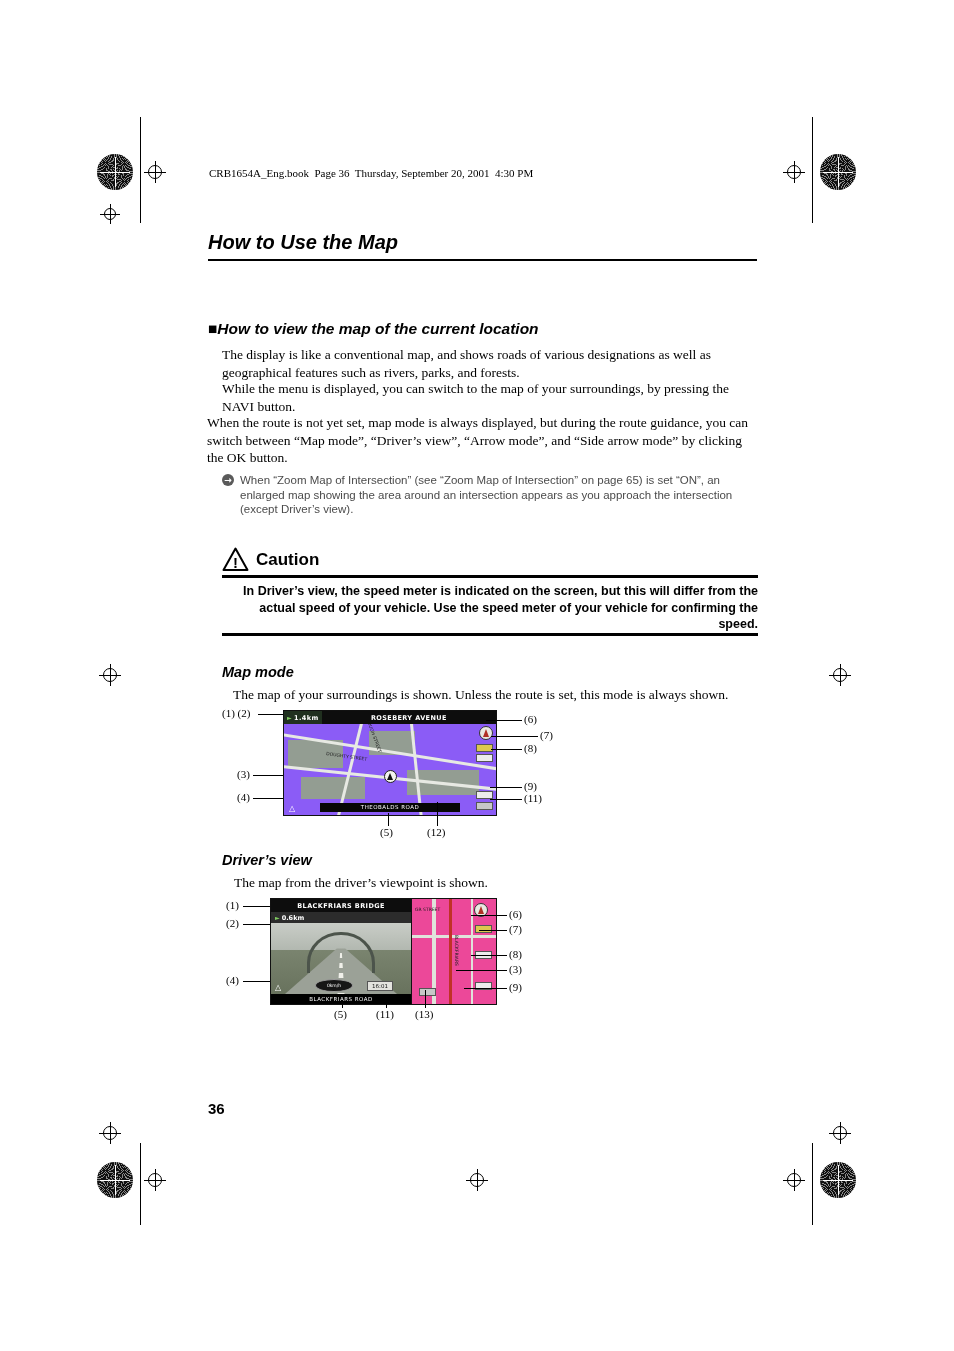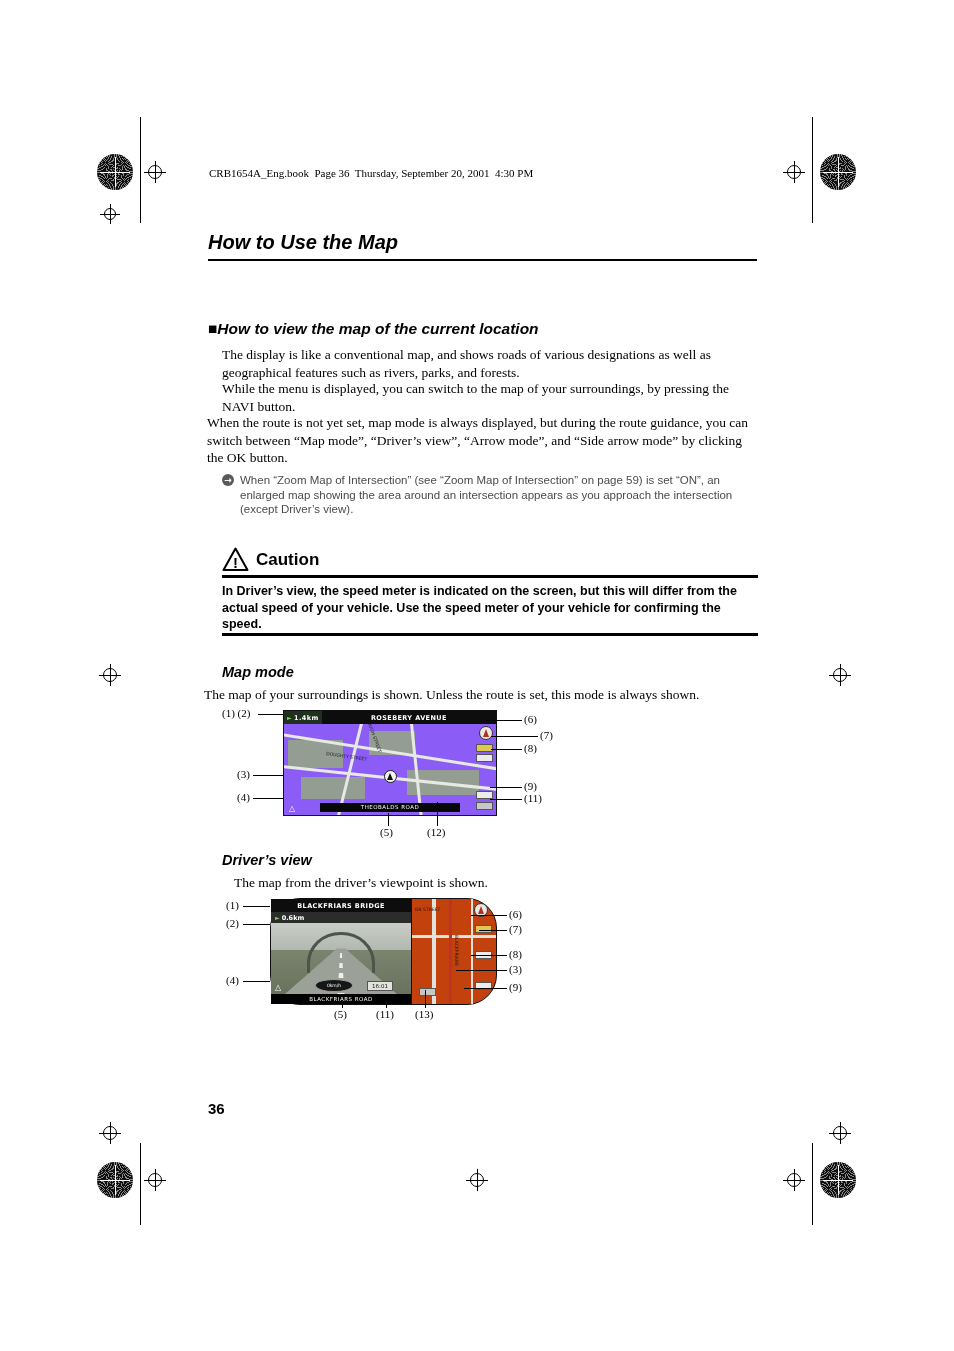--- a/index.html
+++ b/index.html
@@ -21,21 +21,21 @@
   .reg-line { position:absolute; width:1px; background:#000; }
 
   
   .header-line { font:11px "Liberation Serif",serif; white-space:pre; }
   .title { font:italic 700 20px "Liberation Sans",sans-serif; }
   .rule  { background:#000; }
   .body  { font:13.5px/17.5px "Liberation Serif",serif; }
   .section-heading { font:italic 700 15.5px "Liberation Sans",sans-serif; }
   .sub-heading     { font:italic 700 14.5px "Liberation Sans",sans-serif; }
   .caution-heading { font:700 17px "Liberation Sans",sans-serif; }
-  .caution-body    { font:700 12.5px/16.5px "Liberation Sans",sans-serif; }
+  .caution-body    { font:700 12.5px/16.5px "Liberation Sans",sans-serif;text-align:right; }
   .note { position:absolute; font:11.5px/14.5px "Liberation Sans",sans-serif; color:#4b4b4b; padding-left:18px; }
   .note-icon { position:absolute; left:0; top:1px; width:12px; height:12px; border-radius:50%;
                background:#5a5a5a; color:#fff; font:700 9px/12px "DejaVu Sans",sans-serif; text-align:center; }
   .note-link { color:#4b4b4b; }
   .callout { position:absolute; font:11px "Liberation Serif",serif; white-space:nowrap; }
   .cl  { position:absolute; background:#000; z-index:6; }
   .page-number { font:700 15px "Liberation Sans",sans-serif; }
 
   
   .map-screen,.drv-screen { border:1px solid #111; background:#8b5cf6; z-index:1; }
@@ -59,21 +59,21 @@
   .needle { display:block; width:0; height:0; margin:2px auto 0;
             border-left:3px solid transparent; border-right:3px solid transparent; border-bottom:8px solid #b03025; }
   .icon-box { position:absolute; width:17px; height:8px; background:#ececec; border:1px solid #555; z-index:3; }
   .icon-box.yellow { background:#dcc94e; }
   .icon-box.gray { background:#c7c7c7; }
   .warn-tri { position:absolute; color:#fff; font-size:8px; line-height:8px; z-index:3; }
   .street-ribbon { position:absolute; bottom:3px; left:17%; width:66%; height:9px; background:#070707;
                    color:#fff; font:5.5px/9px "DejaVu Sans",sans-serif; text-align:center; letter-spacing:.5px; z-index:2; }
 
   
-  .drv-screen { display:flex; background:#c2410c;border-radius:30px; }
+  .drv-screen { display:flex; background:#ec4899; }
   .drv-left { width:140px; position:relative; display:flex; flex-direction:column; }
   .drv-distbar { height:11px; background:#2c2c2c; color:#fff; display:flex; align-items:center; gap:2px;
                  padding-left:4px; font:700 6.5px "DejaVu Sans",sans-serif; }
   .drv-view { position:relative; flex:1; overflow:hidden;
               background:linear-gradient(180deg,#c9cdc7 0%,#b2b8b0 38%,#7a846f 38%,#68725d 100%); }
   .drv-road,.drv-centerline { position:absolute; inset:0; }
   .drv-road { clip-path:polygon(47% 36%,53% 36%,90% 100%,10% 100%); background:#9ba197; }
   .drv-centerline { clip-path:polygon(49.6% 36%,50.4% 36%,52.5% 100%,47.5% 100%);
                     background:repeating-linear-gradient(180deg,#f0f0ea 0 5px,transparent 5px 10px); }
   .drv-arch { position:absolute; left:26%; top:12%; width:48%; height:58%;
@@ -122,34 +122,34 @@
   <h1 class="abs title" style="left:208px;top:231px">How to Use the Map</h1>
   <div class="abs rule" style="left:208px;top:259px;width:549px;height:2px"></div>
 
   <h2 class="abs section-heading" style="left:208px;top:320px">■How to view the map of the current location</h2>
   <p class="abs body" style="left:222px;top:346px;width:542px">The display is like a conventional map, and shows roads of various designations as well as geographical features such as rivers, parks, and forests.</p>
   <p class="abs body" style="left:222px;top:380px;width:542px">While the menu is displayed, you can switch to the map of your surroundings, by pressing the NAVI button.</p>
   <p class="abs body" style="left:207px;top:414px;width:542px">When the route is not yet set, map mode is always displayed, but during the route guidance, you can switch between “Map mode”, “Driver’s view”, “Arrow mode”, and “Side arrow mode” by clicking the OK button.</p>
 
   <div class="note" style="left:222px;top:473px;width:530px">
     <span class="note-icon">→</span>
-    <span>When “Zoom Map of Intersection” (</span><span class="note-link">see “Zoom Map of Intersection” on page 59</span><span>) is set “ON”, an enlarged map showing the area around an intersection appears as you approach the intersection (except Driver’s view).</span>
+    <span>When “Zoom Map of Intersection” (</span><span class="note-link">see “Zoom Map of Intersection” on page 65</span><span>) is set “ON”, an enlarged map showing the area around an intersection appears as you approach the intersection (except Driver’s view).</span>
   </div>
 
   <svg class="abs" style="left:222px;top:547px" width="27" height="25" viewBox="0 0 27 25">
     <path d="M13.5 1.5 L25.5 23 L1.5 23 Z" fill="none" stroke="#000" stroke-width="2" stroke-linejoin="round"></path>
     <text x="13.5" y="20.5" font-size="15" font-weight="bold" text-anchor="middle" fill="#000" font-family="Liberation Sans, sans-serif">!</text>
   </svg>
   <h2 class="abs caution-heading" style="left:256px;top:550px">Caution</h2>
   <div class="abs rule" style="left:222px;top:575px;width:536px;height:3px"></div>
   <p class="abs caution-body" style="left:222px;top:583px;width:536px">In Driver’s view, the speed meter is indicated on the screen, but this will differ from the actual speed of your vehicle. Use the speed meter of your vehicle for confirming the speed.</p>
   <div class="abs rule" style="left:222px;top:633px;width:536px;height:3px"></div>
 
   <h3 class="abs sub-heading" style="left:222px;top:664px">Map mode</h3>
-  <p class="abs body" style="left:204px;top:686px;width:542px">The map of your surroundings is shown. Unless the route is set, this mode is always shown.</p>
+  <p class="abs body" style="left:233px;top:686px;width:542px">The map of your surroundings is shown. Unless the route is set, this mode is always shown.</p>
 
   <span class="callout" style="left:222px;top:707px">(1) (2)</span>
   <span class="callout" style="left:237px;top:768px">(3)</span>
   <span class="callout" style="left:237px;top:791px">(4)</span>
   <span class="callout" style="left:524px;top:713px">(6)</span>
   <span class="callout" style="left:540px;top:729px">(7)</span>
   <span class="callout" style="left:524px;top:742px">(8)</span>
   <span class="callout" style="left:524px;top:780px">(9)</span>
   <span class="callout" style="left:524px;top:792px">(11)</span>
   <span class="callout" style="left:380px;top:826px">(5)</span>

